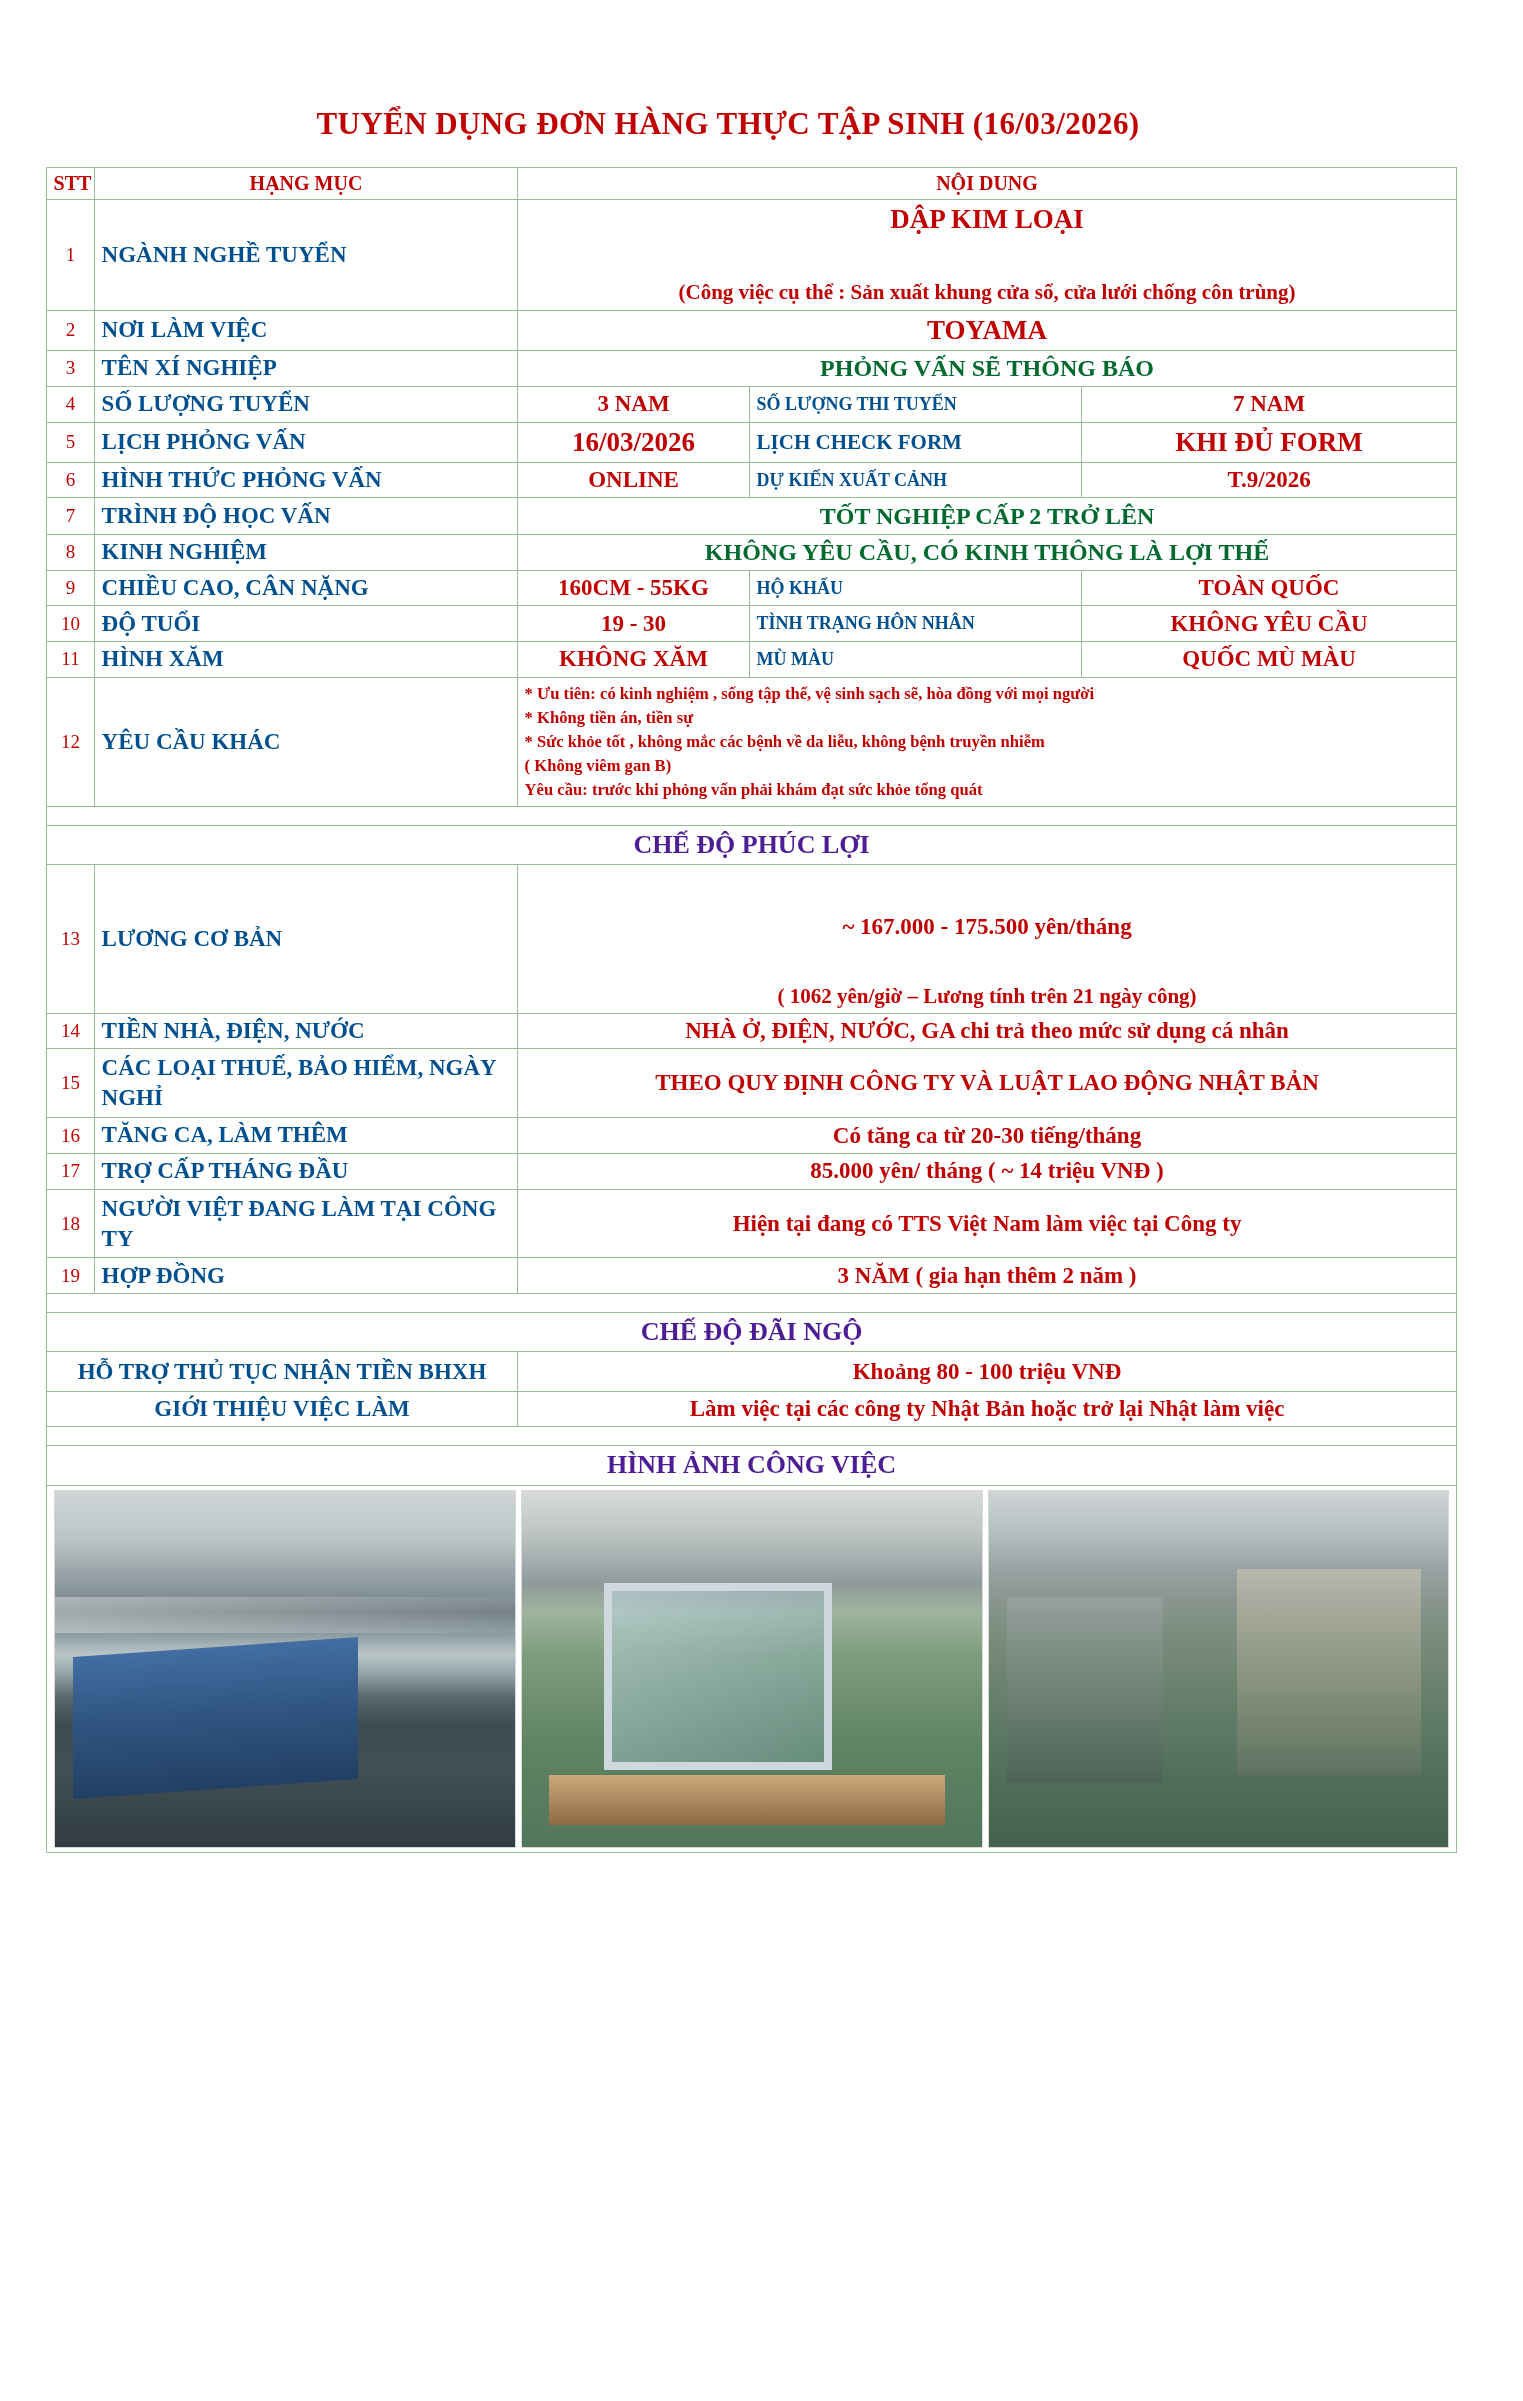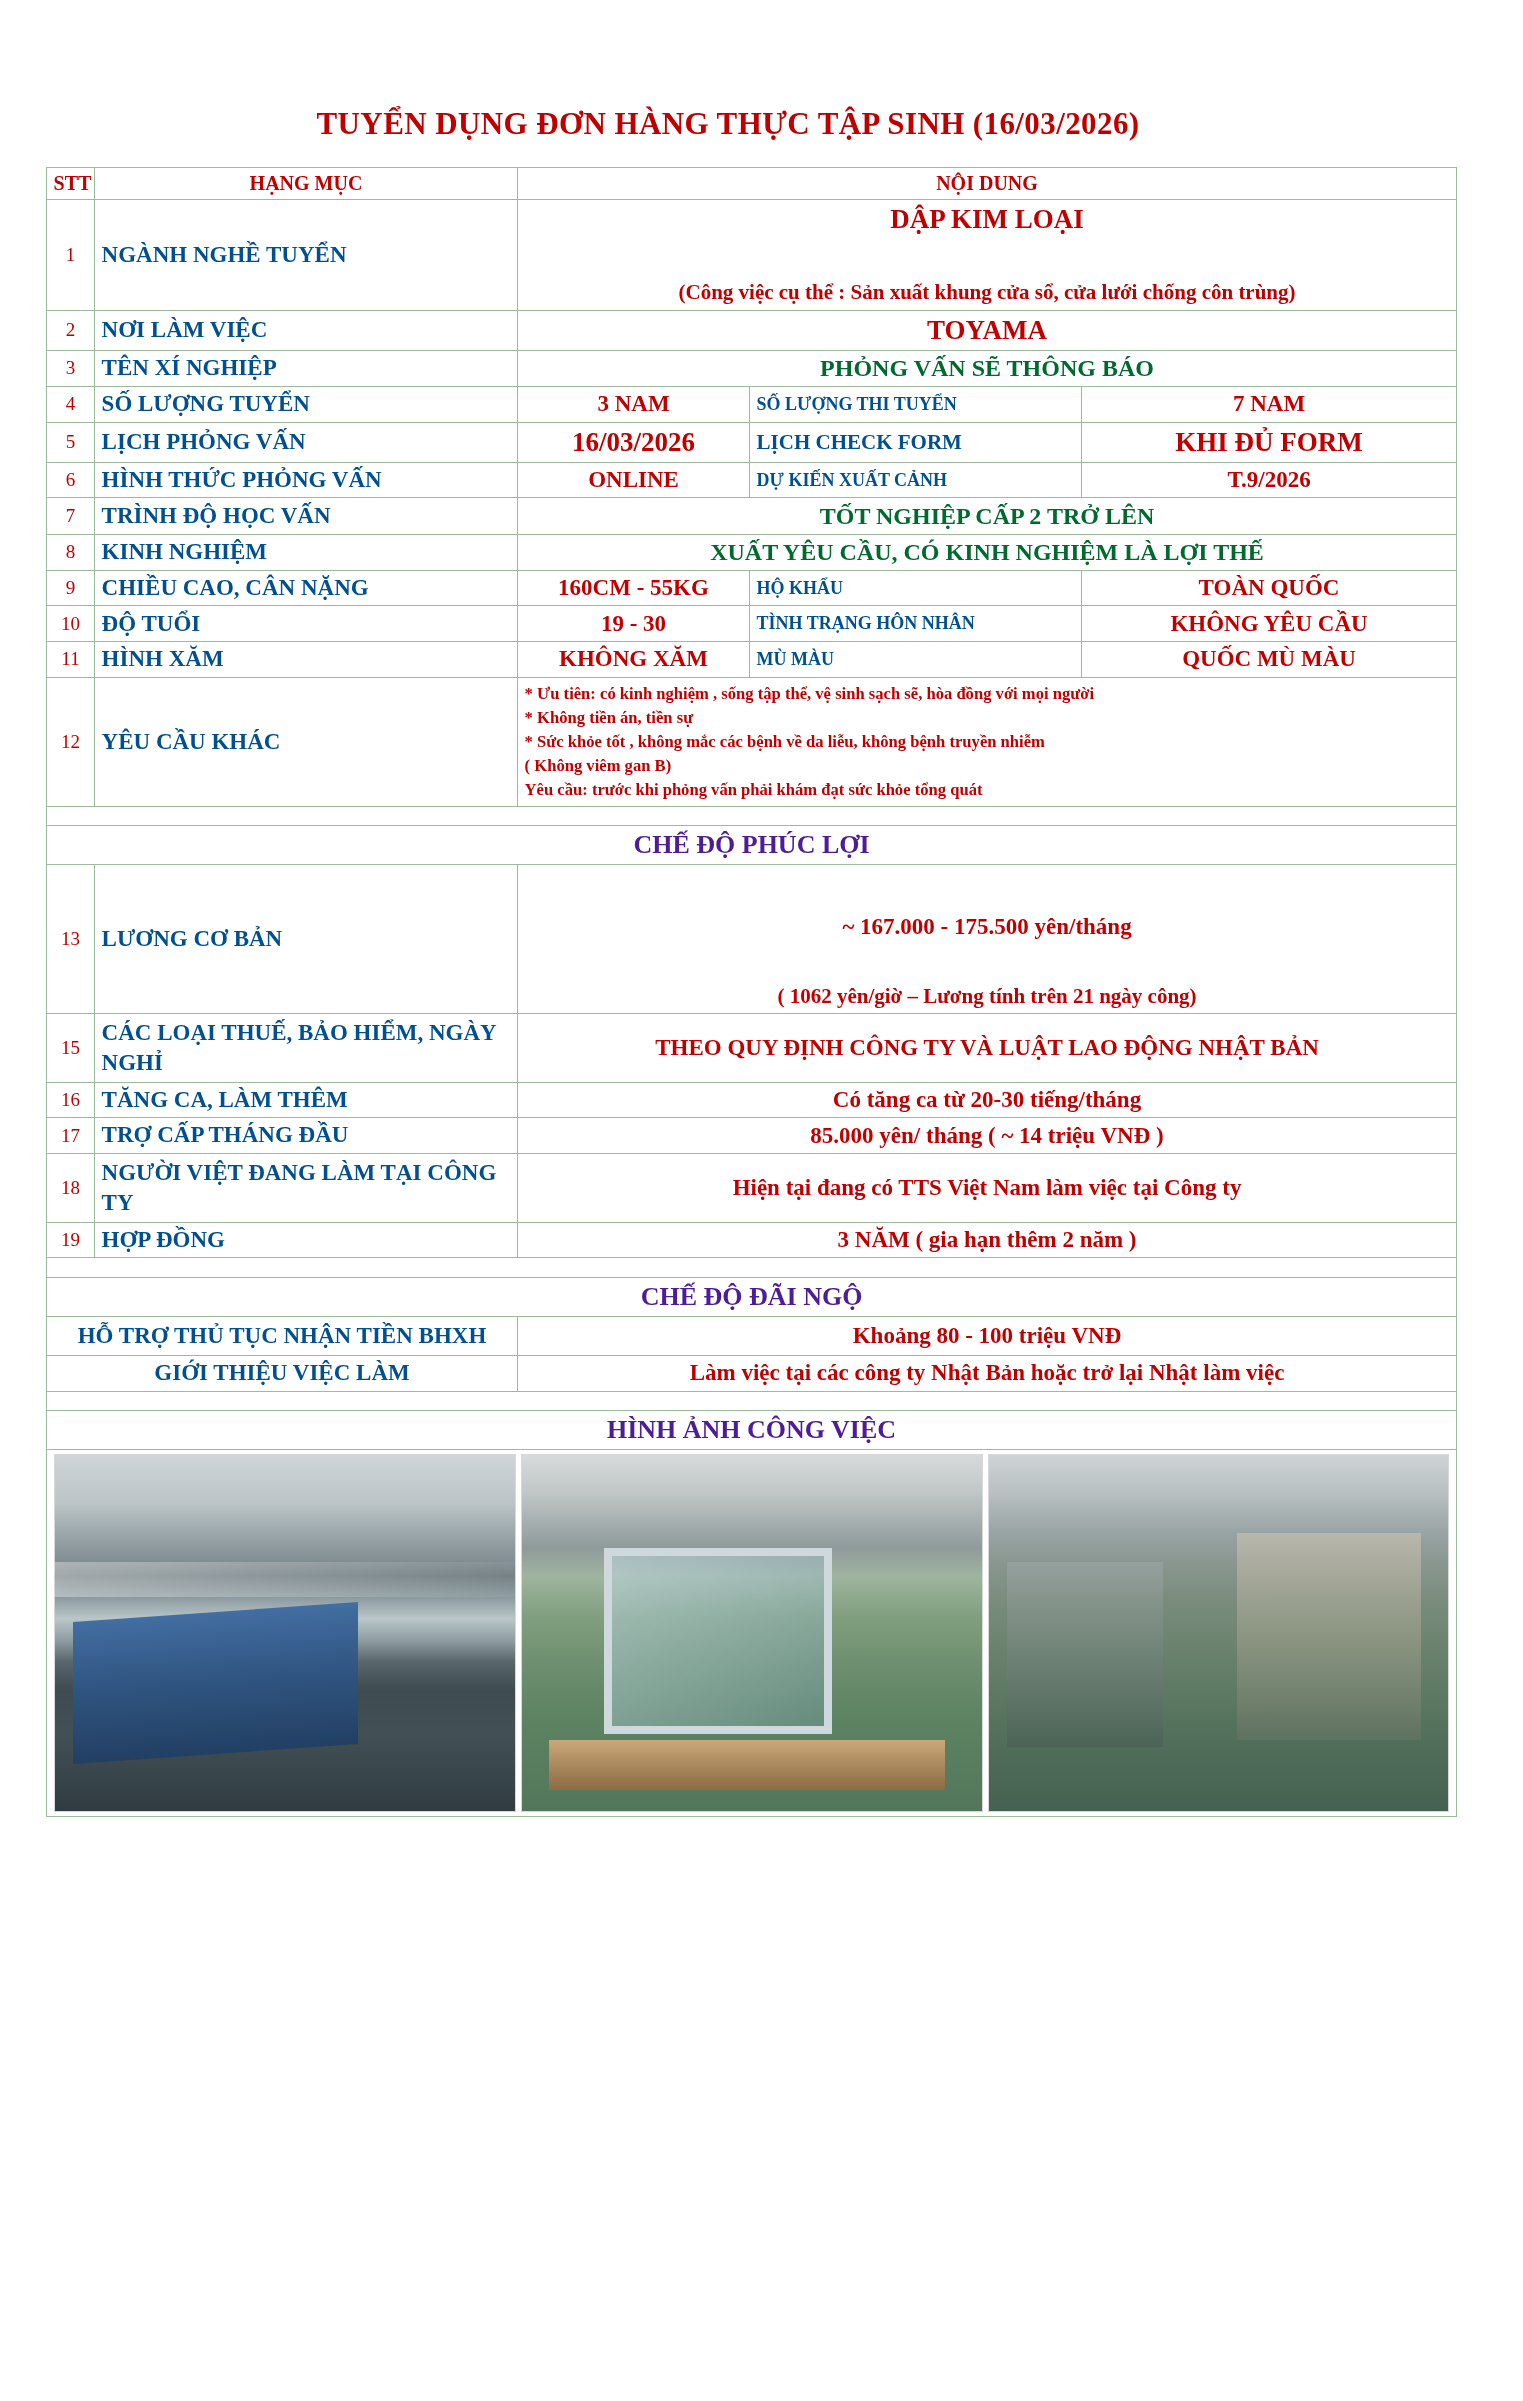--- a/index.html
+++ b/index.html
@@ -258,21 +258,21 @@
 
       <tr>
         <td class="c-stt">7</td>
         <td class="label">TRÌNH ĐỘ HỌC VẤN</td>
         <td colspan="3" class="val-green">TỐT NGHIỆP CẤP 2 TRỞ LÊN</td>
       </tr>
 
       <tr>
         <td class="c-stt">8</td>
         <td class="label">KINH NGHIỆM</td>
-        <td colspan="3" class="val-green">XUẤT YÊU CẦU, CÓ KINH NGHIỆM LÀ LỢI THẾ</td>
+        <td colspan="3" class="val-green">KHÔNG YÊU CẦU, CÓ KINH THÔNG LÀ LỢI THẾ</td>
       </tr>
 
       <tr>
         <td class="c-stt">9</td>
         <td class="label">CHIỀU CAO, CÂN NẶNG</td>
         <td class="val-red">160CM - 55KG</td>
         <td class="sub-label">HỘ KHẨU</td>
         <td class="val-red">TOÀN QUỐC</td>
       </tr>
 
@@ -314,20 +314,25 @@
 
       <tr>
         <td class="c-stt">13</td>
         <td class="label">LƯƠNG CƠ BẢN</td>
         <td colspan="3">
           <div class="val-red">~ 167.000 - 175.500 yên/tháng</div>
           <div class="val-red" style="font-size:21px">( 1062 yên/giờ – Lương tính trên 21 ngày công)</div>
         </td>
       </tr>
 
+      <tr>
+        <td class="c-stt">14</td>
+        <td class="label">TIỀN NHÀ, ĐIỆN, NƯỚC</td>
+        <td colspan="3" class="val-red">NHÀ Ở, ĐIỆN, NƯỚC, GA chi trả theo mức sử dụng cá nhân</td>
+      </tr>
 
       <tr>
         <td class="c-stt">15</td>
         <td class="label two-line">CÁC LOẠI THUẾ, BẢO HIỂM, NGÀY NGHỈ</td>
         <td colspan="3" class="val-red">THEO QUY ĐỊNH CÔNG TY VÀ LUẬT LAO ĐỘNG NHẬT BẢN</td>
       </tr>
 
       <tr>
         <td class="c-stt">16</td>
         <td class="label">TĂNG CA, LÀM THÊM</td>

